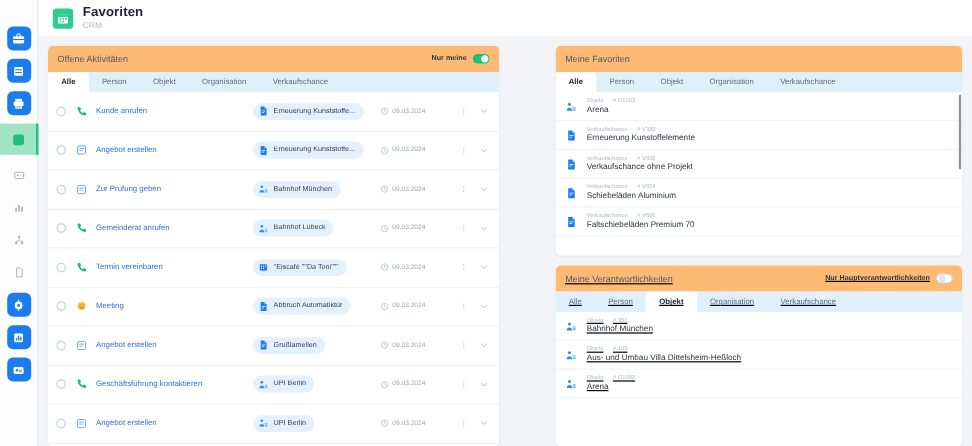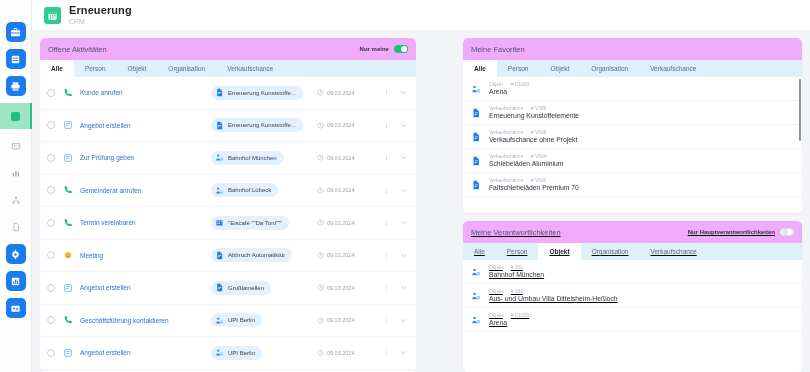--- a/index.html
+++ b/index.html
@@ -57,21 +57,21 @@
   .col-left { flex: 0 0 364px; display: flex; flex-direction: column; }
   .col-right { flex: 1; display: flex; flex-direction: column; gap: 8px; margin-left: 39px; }
 
   .panel {
     background: #ffffff; border-radius: 5px;
     box-shadow: 0 1px 2px rgba(40,50,70,.06);
     overflow: hidden; display: flex; flex-direction: column;
   }
   .panel-head {
     height: 22px; min-height: 22px; display: flex; align-items: center;
-    padding: 0 8px; justify-content: space-between; background: #f0abfc;
+    padding: 0 8px; justify-content: space-between; background: #fdba74;
   }
   .panel-title { font-size: 7.5px; color: #4d5667; }
   .toggle-wrap { display: flex; align-items: center; gap: 5px; }
   .toggle-label { font-size: 6px; color: #2b3murky; }
   .toggle-label { font-size: 6px; color: #2f3645; font-weight: bold; }
   .toggle {
     width: 14px; height: 8px; border-radius: 4px; position: relative; flex: none;
   }
   .toggle.on { background: #1dbf73; }
   .toggle.on::after {
@@ -236,21 +236,21 @@
           <rect x="3" y="5" width="18" height="16" rx="2" fill="#fff"></rect>
           <rect x="3" y="5" width="18" height="4" fill="#2ecc8f"></rect>
           <rect x="6" y="11" width="3" height="3" fill="#2ecc8f"></rect>
           <rect x="11" y="11" width="3" height="3" fill="#2ecc8f"></rect>
           <rect x="16" y="11" width="3" height="3" fill="#2ecc8f"></rect>
           <rect x="6" y="16" width="3" height="3" fill="#2ecc8f"></rect>
           <rect x="11" y="16" width="3" height="3" fill="#2ecc8f"></rect>
         </svg>
       </span>
       <div class="title-wrap">
-        <span class="page-title">Erneuerung</span>
+        <span class="page-title">Favoriten</span>
         <span class="page-sub">CRM</span>
       </div>
     </div>
 
     <div class="cols">
 
       <div class="col-left">
         <div class="panel" style="flex:1">
           <div class="panel-head">
             <span class="panel-title">Offene Aktivitäten</span>

